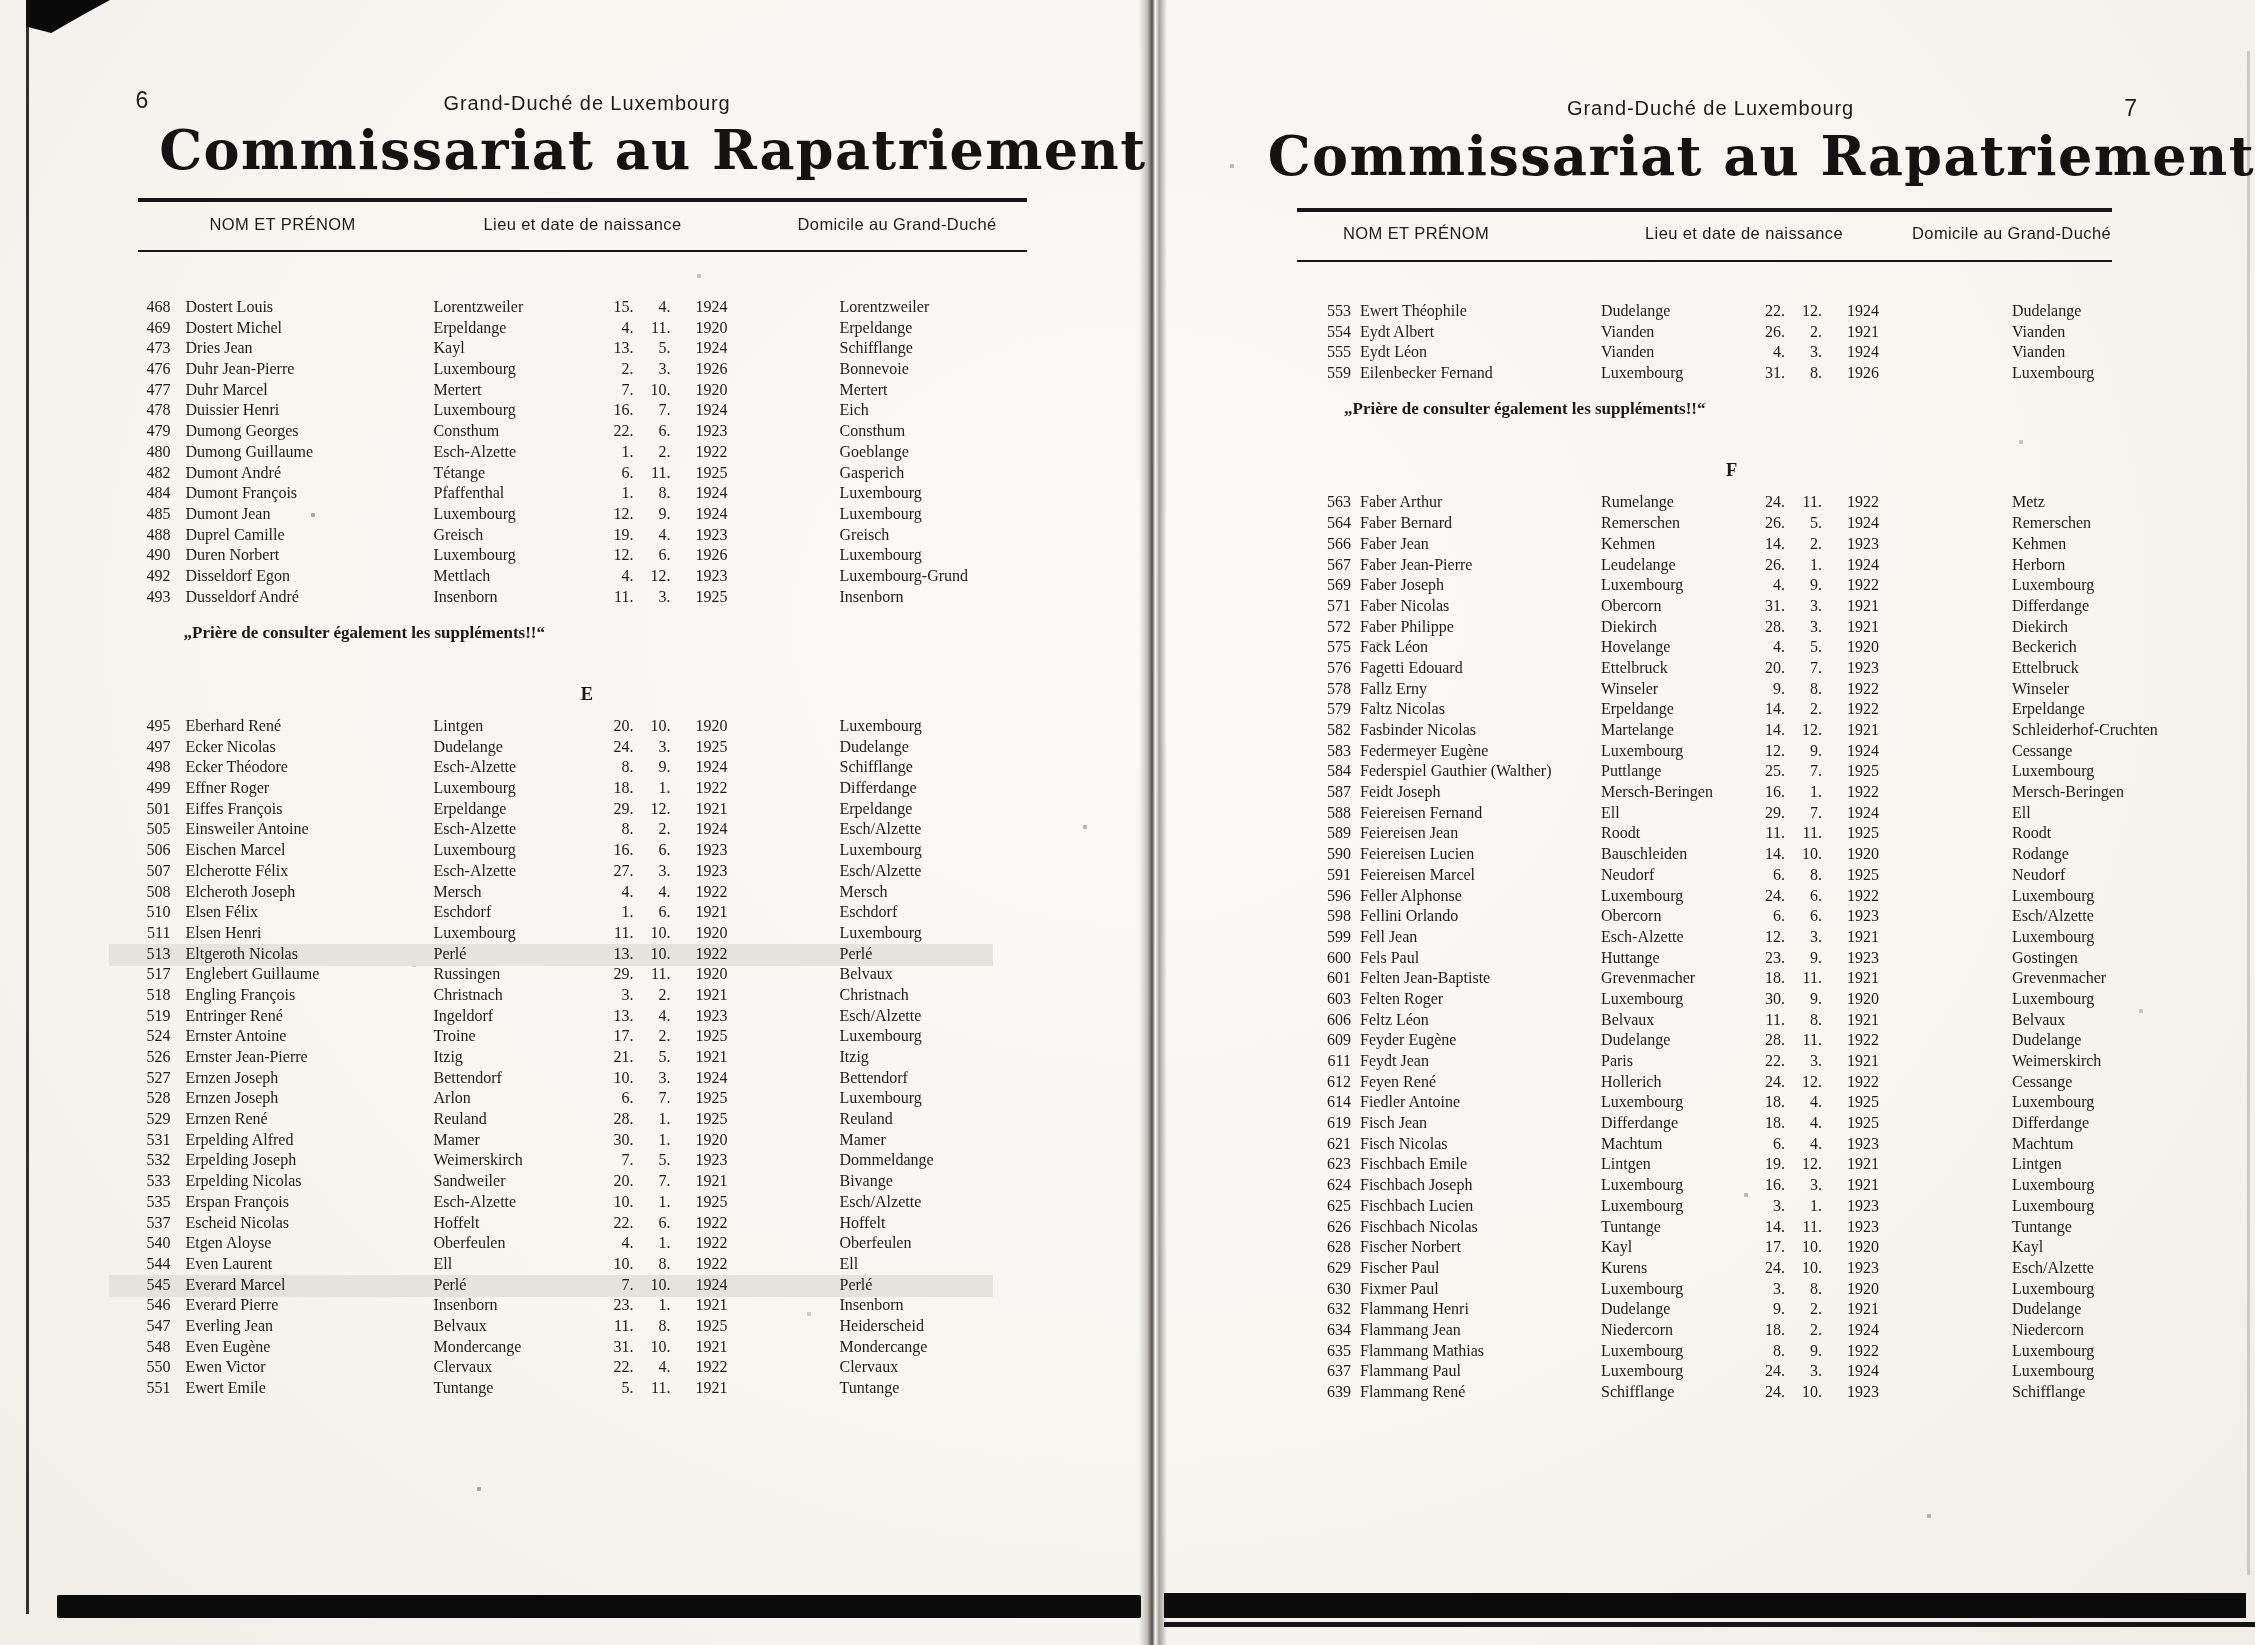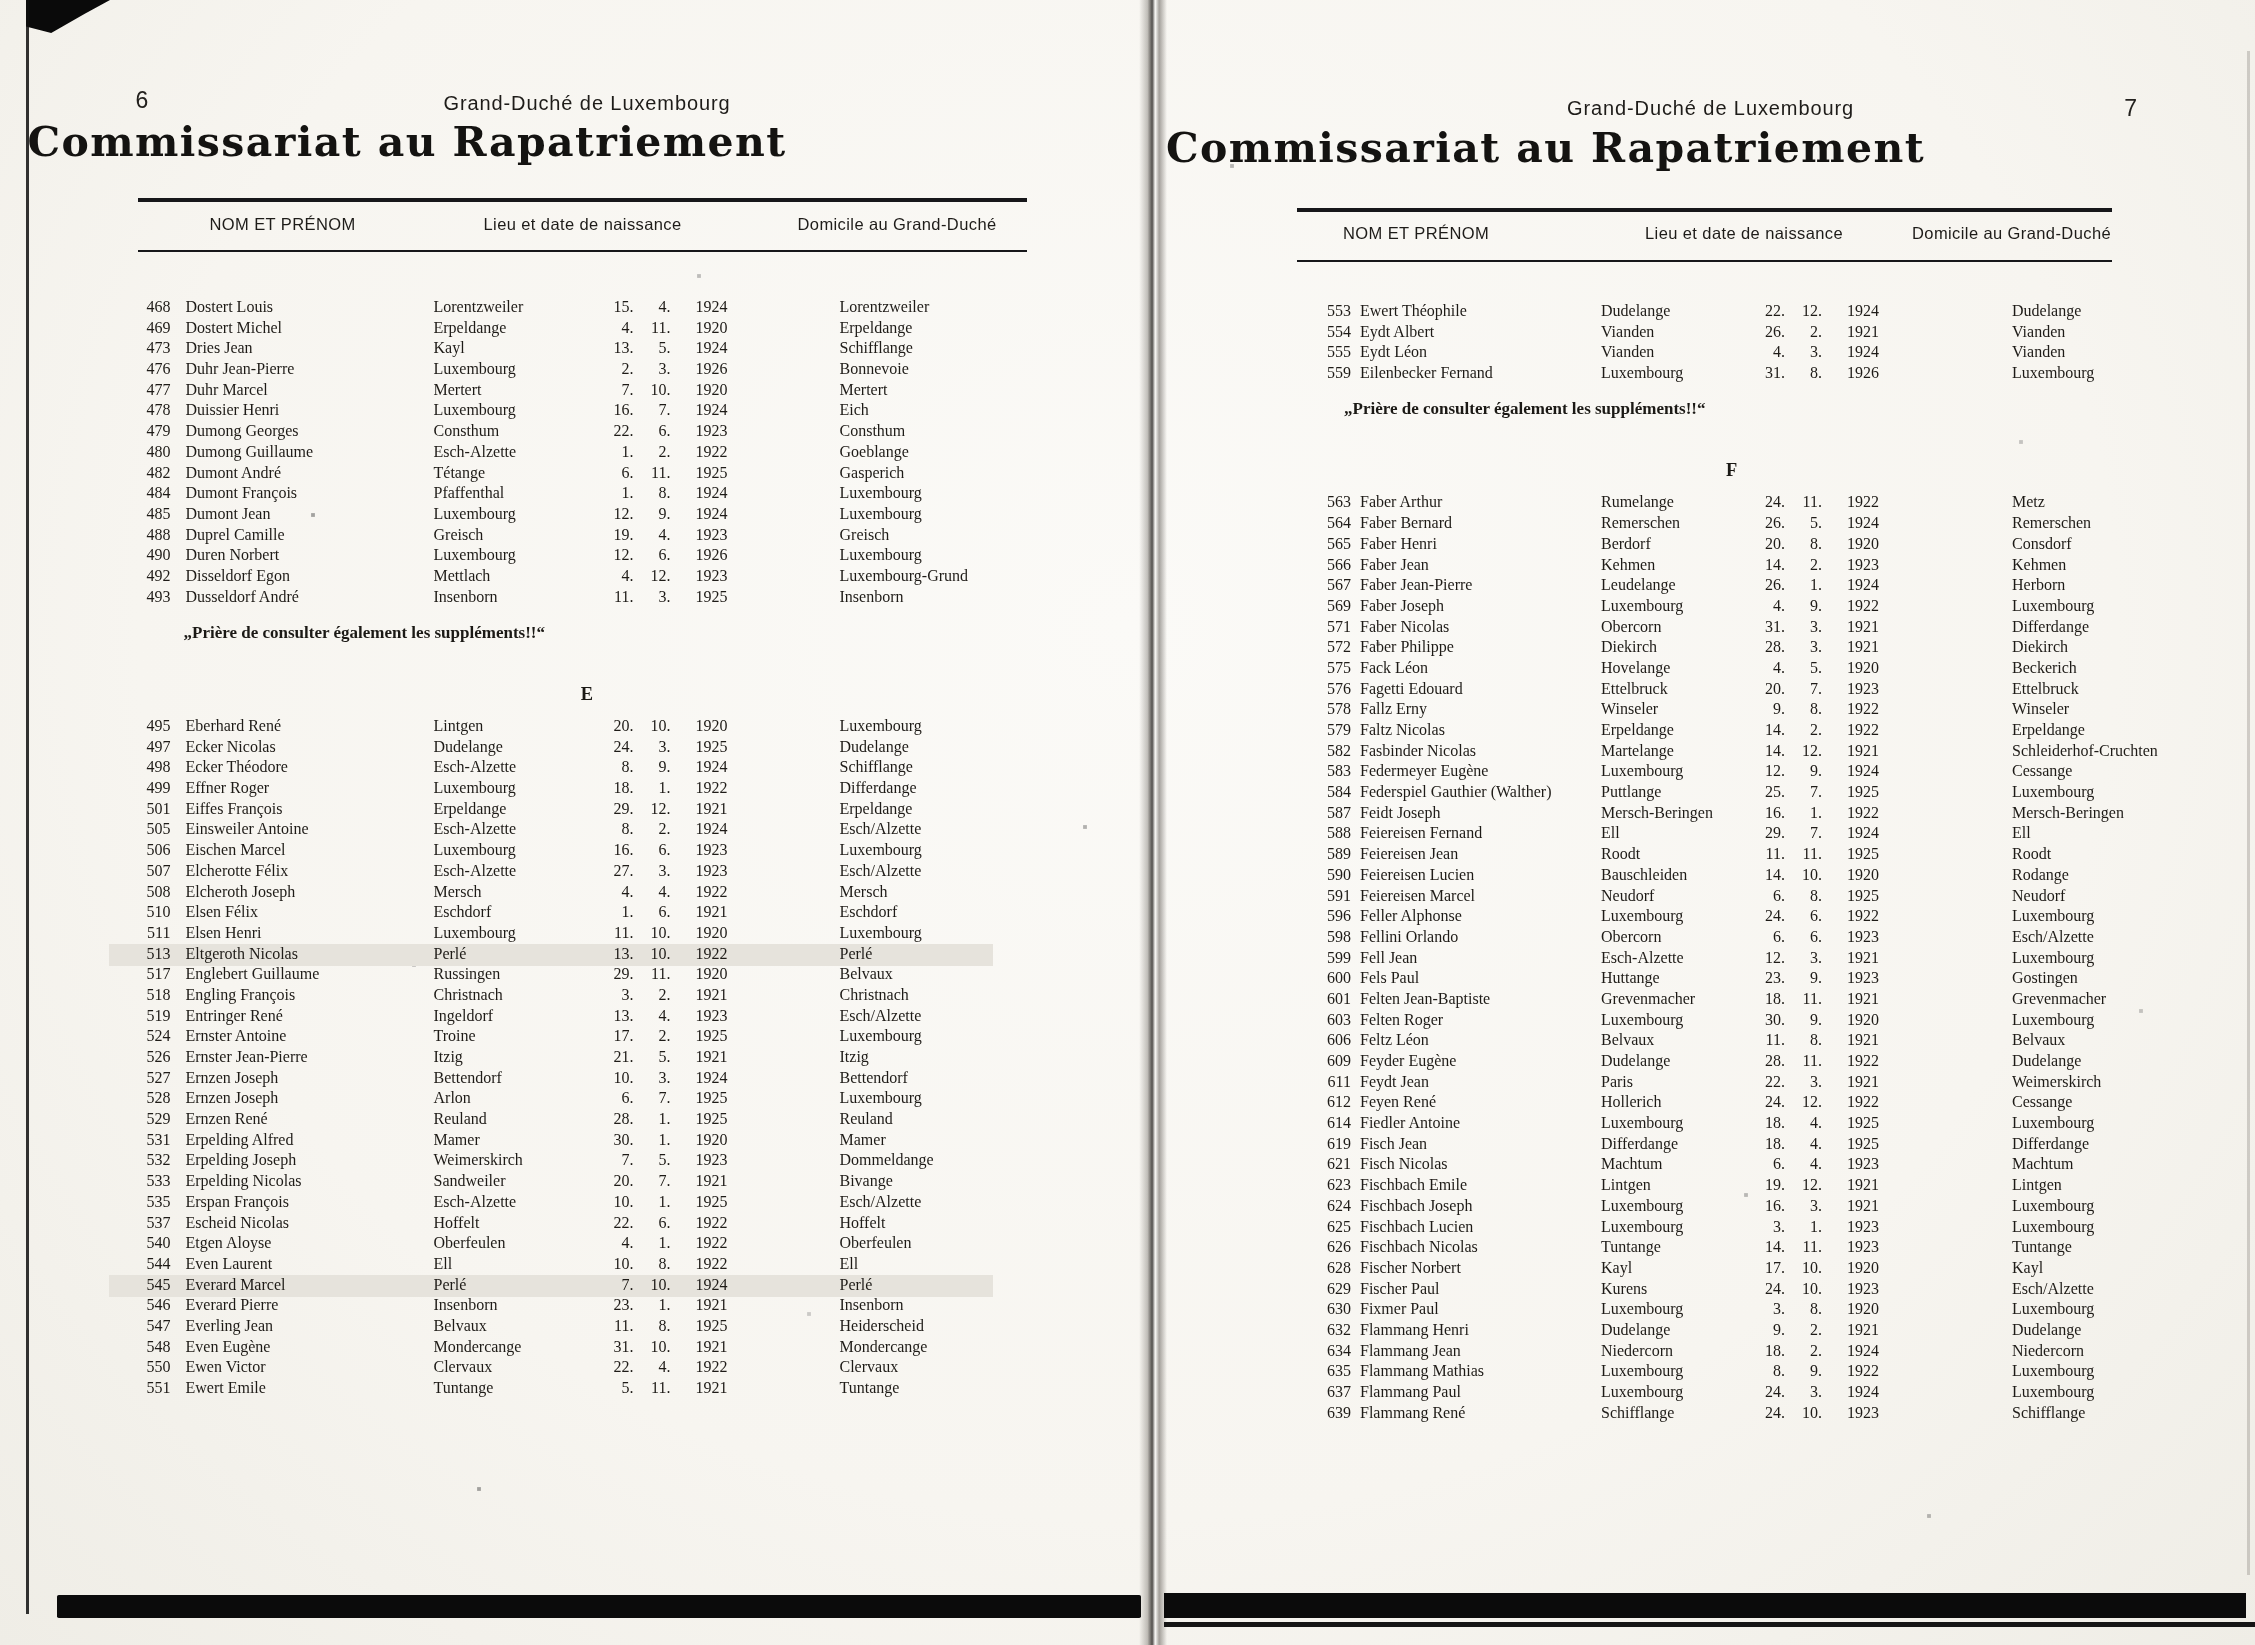--- a/index.html
+++ b/index.html
@@ -20,22 +20,22 @@
   .page-right .pagenum { right:118px; top:95px; }
 
   .region-header {
     position:absolute; width:100%; text-align:center;
     font-family:"Liberation Sans",sans-serif; font-size:20px; letter-spacing:0.9px; color:#1e1c19;
   }
   .page-left  .region-header { top:92px; }
   .page-right .region-header { top:97px; }
 
   .title {
-    position:absolute; width:100%; text-align:left;
-    font-family:"DejaVu Serif",serif; font-weight:700; font-size:41px;
+    position:absolute; width:100%; text-align:right;
+    font-family:"DejaVu Serif",serif; font-weight:700; font-size:54px;
     letter-spacing:1.4px; color:#141311;
   }
   .page-left  .title { top:118px; }
   .page-right .title { top:124px; }
 
   .rule { position:absolute; background:#17171a; }
   .page-left  .rule.thick { left:110px; width:889px; top:198px; height:3.7px; }
   .page-left  .rule.thin  { left:110px; width:889px; top:250px; height:1.8px; }
   .page-right .rule.thick { left:131px; width:815px; top:208px; height:3.7px; }
   .page-right .rule.thin  { left:131px; width:815px; top:260px; height:1.8px; }
@@ -533,27 +533,20 @@
             <span class="c-dom">Metz</span>
           </div>
           <div class="row">
             <span class="c-no">564</span>
             <span class="c-name">Faber Bernard</span>
             <span class="c-birth">Remerschen</span>
             <span class="c-date"><span class="dd">26.</span><span class="dm">5.</span><span class="dy">1924</span></span>
             <span class="c-dom">Remerschen</span>
           </div>
           <div class="row">
-            <span class="c-no">565</span>
-            <span class="c-name">Faber Henri</span>
-            <span class="c-birth">Berdorf</span>
-            <span class="c-date"><span class="dd">20.</span><span class="dm">8.</span><span class="dy">1920</span></span>
-            <span class="c-dom">Consdorf</span>
-          </div>
-          <div class="row">
             <span class="c-no">566</span>
             <span class="c-name">Faber Jean</span>
             <span class="c-birth">Kehmen</span>
             <span class="c-date"><span class="dd">14.</span><span class="dm">2.</span><span class="dy">1923</span></span>
             <span class="c-dom">Kehmen</span>
           </div>
           <div class="row">
             <span class="c-no">567</span>
             <span class="c-name">Faber Jean-Pierre</span>
             <span class="c-birth">Leudelange</span>

